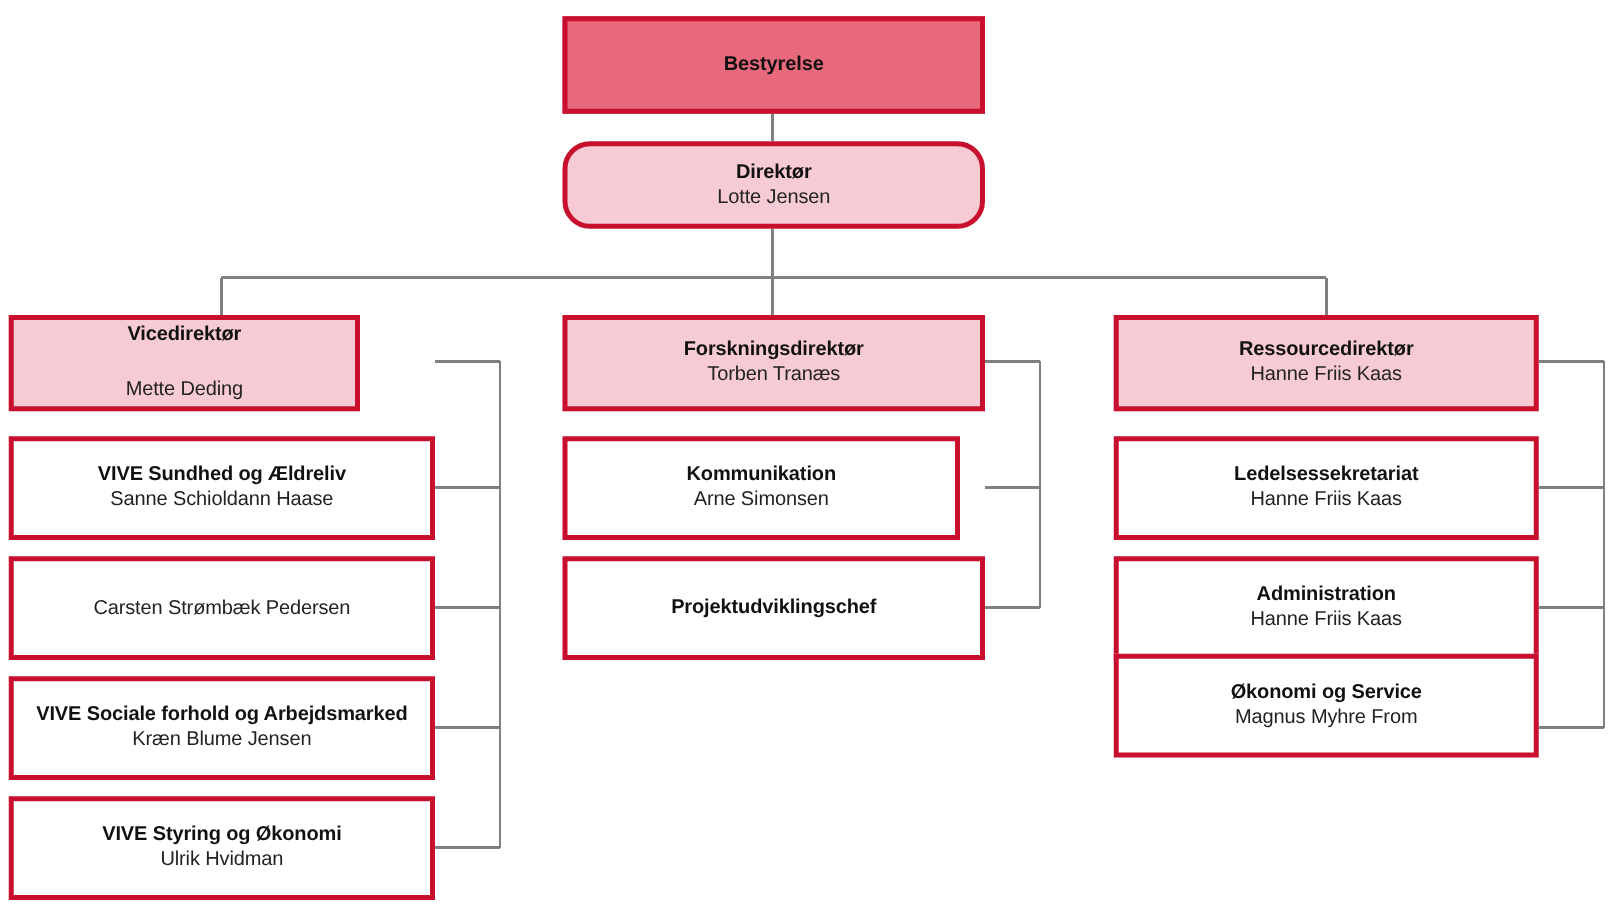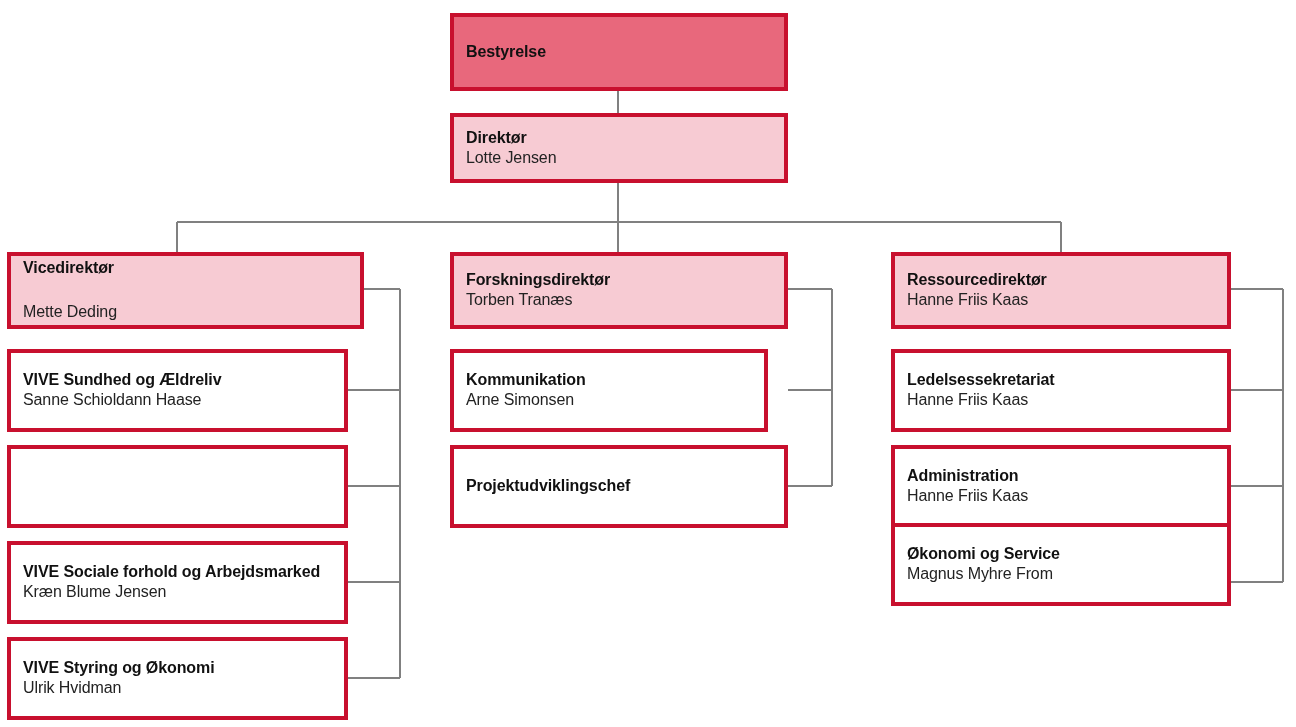--- a/index.html
+++ b/index.html
@@ -24,21 +24,21 @@
     top: 0;
     width: 1296px;
     height: 727px;
     pointer-events: none;
   }
   .node {
     position: absolute;
     box-sizing: border-box;
     display: flex;
     flex-direction: column;
-    align-items: flex-start;
+    align-items: center;
     justify-content: center;
     text-align: center;
     border: 4px solid #C8102E;
     background: #ffffff;
     line-height: 1.18;
     padding: 2px 12px;
   }
   .node.fill-strong {
     background: #E8687C;
   }
@@ -84,33 +84,34 @@
       <line x1="1283" x2="1283" y1="289" y2="582" stroke="#808080" stroke-width="2" shape-rendering="crispEdges"></line>
       <line y1="289" y2="289" x1="1231" x2="1283" stroke="#808080" stroke-width="2" shape-rendering="crispEdges"></line>
       <line y1="390" y2="390" x1="1231" x2="1283" stroke="#808080" stroke-width="2" shape-rendering="crispEdges"></line>
       <line y1="486" y2="486" x1="1231" x2="1283" stroke="#808080" stroke-width="2" shape-rendering="crispEdges"></line>
       <line y1="582" y2="582" x1="1231" x2="1283" stroke="#808080" stroke-width="2" shape-rendering="crispEdges"></line>
     </svg>
   <div id="node-layer">
       <div class="node fill-strong" style="left: 450px; top: 13px; width: 338px; height: 78px; border-color: rgb(200, 16, 46);">
         <div class="node-title">Bestyrelse</div>
       </div>
-      <div class="node fill-light" style="left: 450px; top: 113px; width: 338px; height: 70px; border-color: rgb(200, 16, 46);">
+      <div class="node fill-light" style="left: 450px; top: 113px; width: 338px; height: 70px; border-color: rgb(200, 16, 46); border-radius: 22px;">
         <div class="node-title">Direktør</div>
         <div class="node-person">Lotte Jensen</div>
       </div>
-      <div class="node fill-light" style="left: 7px; top: 252px; width: 357px; height: 77px; border-color: rgb(200, 16, 46); gap: 24px;">
+      <div class="node fill-light" style="left: 7px; top: 252px; width: 281px; height: 77px; border-color: rgb(200, 16, 46); gap: 24px;">
         <div class="node-title">Vicedirektør</div>
         <div class="node-person">Mette Deding</div>
       </div>
       <div class="node " style="left: 7px; top: 349px; width: 341px; height: 83px; border-color: rgb(200, 16, 46);">
         <div class="node-title">VIVE Sundhed og Ældreliv</div>
         <div class="node-person">Sanne Schioldann Haase</div>
       </div>
       <div class="node " style="left: 7px; top: 445px; width: 341px; height: 83px; border-color: rgb(200, 16, 46);">
+        <div class="node-person">Carsten Strømbæk Pedersen</div>
       </div>
       <div class="node " style="left: 7px; top: 541px; width: 341px; height: 83px; border-color: rgb(200, 16, 46);">
         <div class="node-title">VIVE Sociale forhold og Arbejdsmarked</div>
         <div class="node-person">Kræn Blume Jensen</div>
       </div>
       <div class="node " style="left: 7px; top: 637px; width: 341px; height: 83px; border-color: rgb(200, 16, 46);">
         <div class="node-title">VIVE Styring og Økonomi</div>
         <div class="node-person">Ulrik Hvidman</div>
       </div>
       <div class="node fill-light" style="left: 450px; top: 252px; width: 338px; height: 77px; border-color: rgb(200, 16, 46);">

